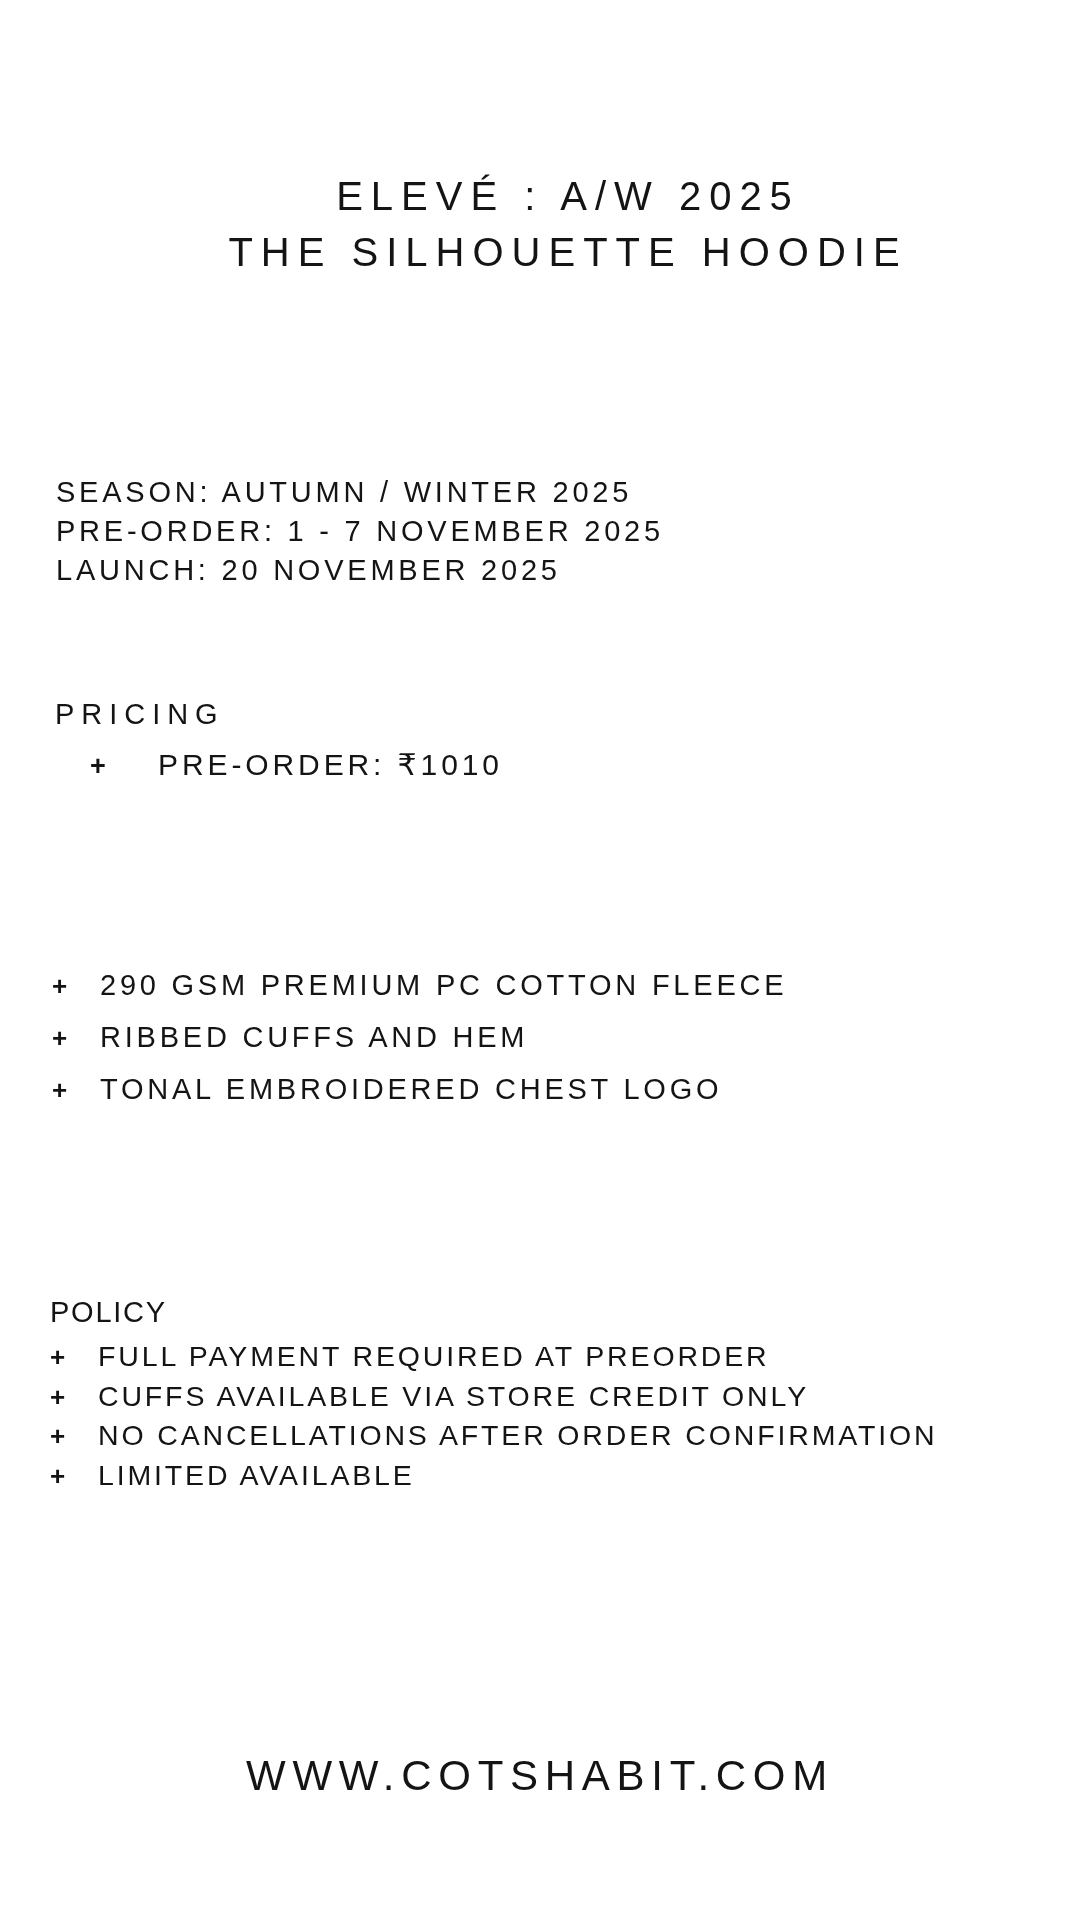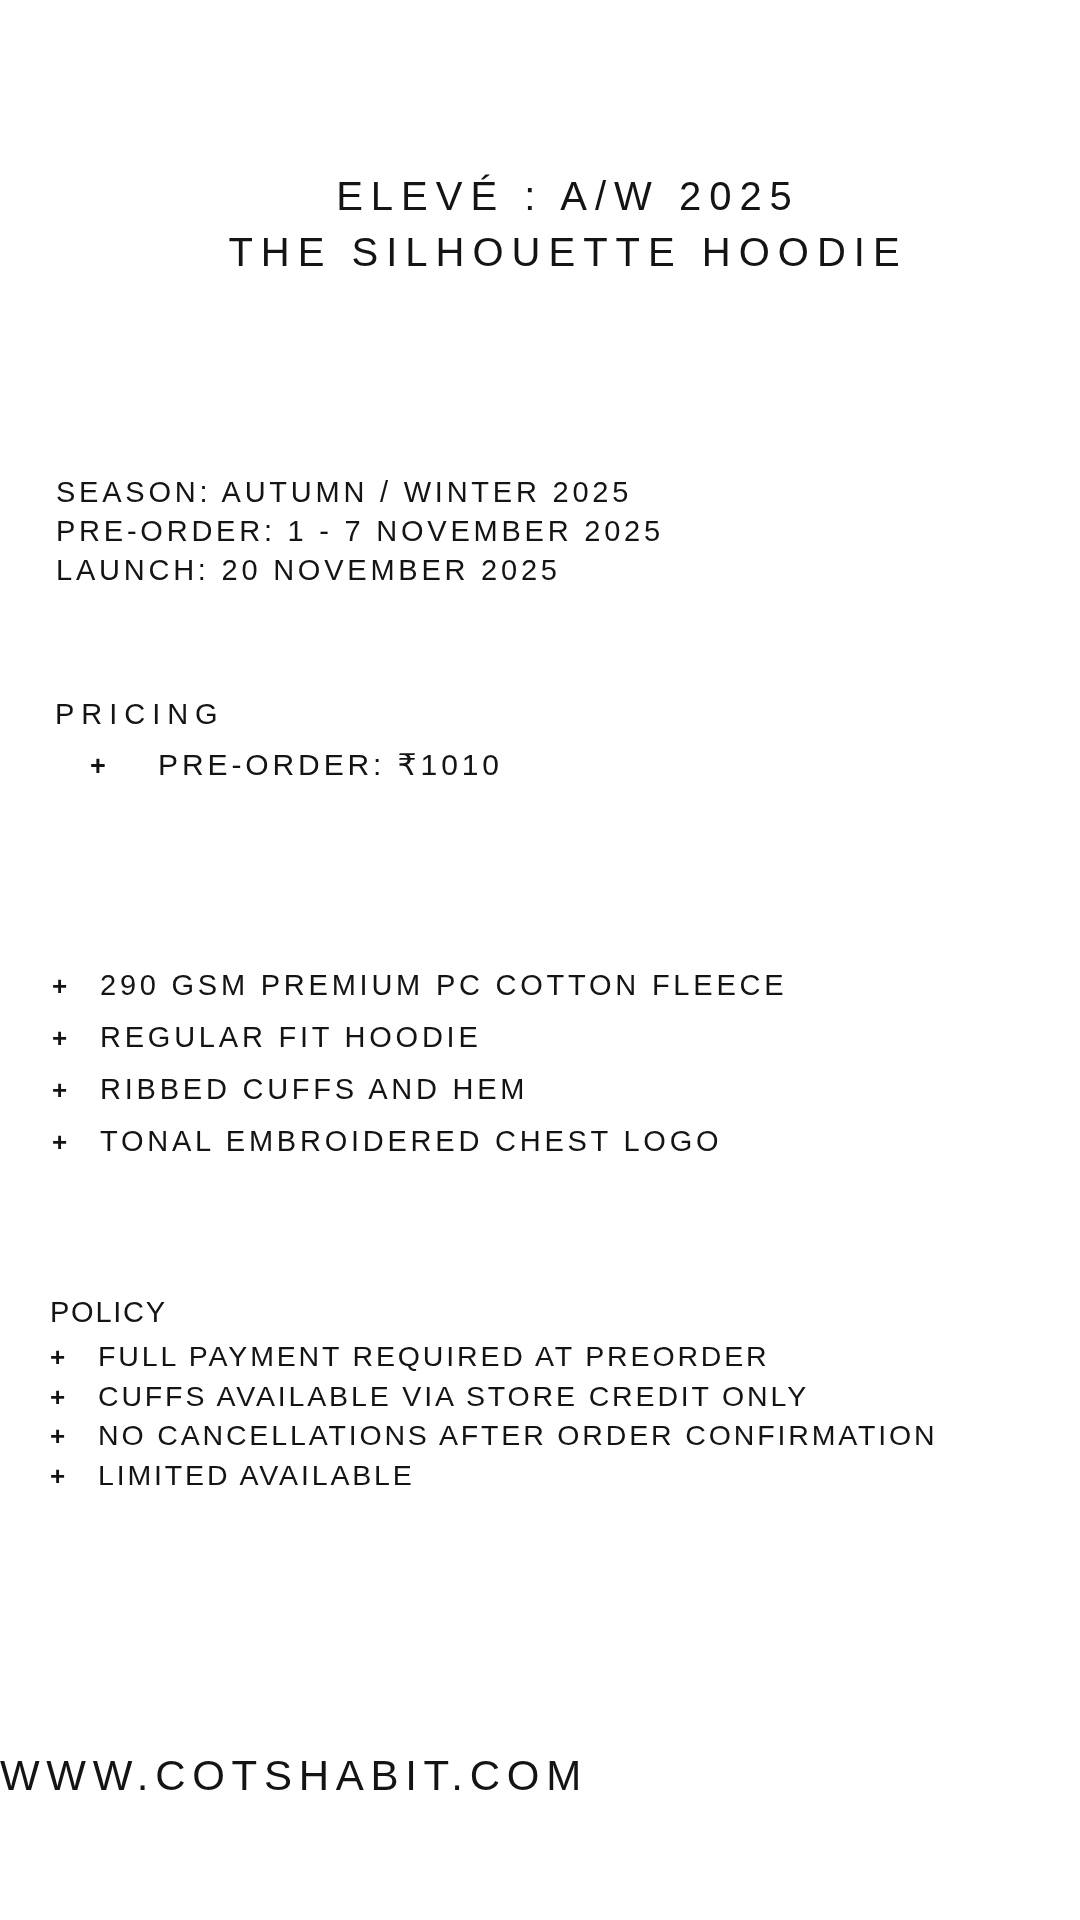--- a/index.html
+++ b/index.html
@@ -120,21 +120,21 @@
     font-size: 26px;
     letter-spacing: 0;
   }
 
   
   .footer-block {
     position: absolute;
     top: 1752px;
     left: 0;
     width: 1080px;
-    text-align: left;
+    text-align: center;
     font-size: 42px;
     letter-spacing: 0.16em;
     white-space: nowrap;
   }
 </style>
 </head>
 <body>
 
 <div class="poster">
 
@@ -155,23 +155,20 @@
     <div class="row">
       <span class="bullet">+</span><span>PRE-ORDER: ₹1010</span>
     </div>
   </div>
 
   <div class="features-list">
     <div class="row">
       <span class="bullet">+</span><span>290 GSM PREMIUM PC COTTON FLEECE</span>
     </div>
     <div class="row">
-      <span class="bullet">+</span><span>REGULAR FIT HOODIE</span>
-    </div>
-    <div class="row">
       <span class="bullet">+</span><span>RIBBED CUFFS AND HEM</span>
     </div>
     <div class="row">
       <span class="bullet">+</span><span>TONAL EMBROIDERED CHEST LOGO</span>
     </div>
   </div>
 
   <div class="policy-heading">POLICY</div>
 
   <div class="policy-list">

